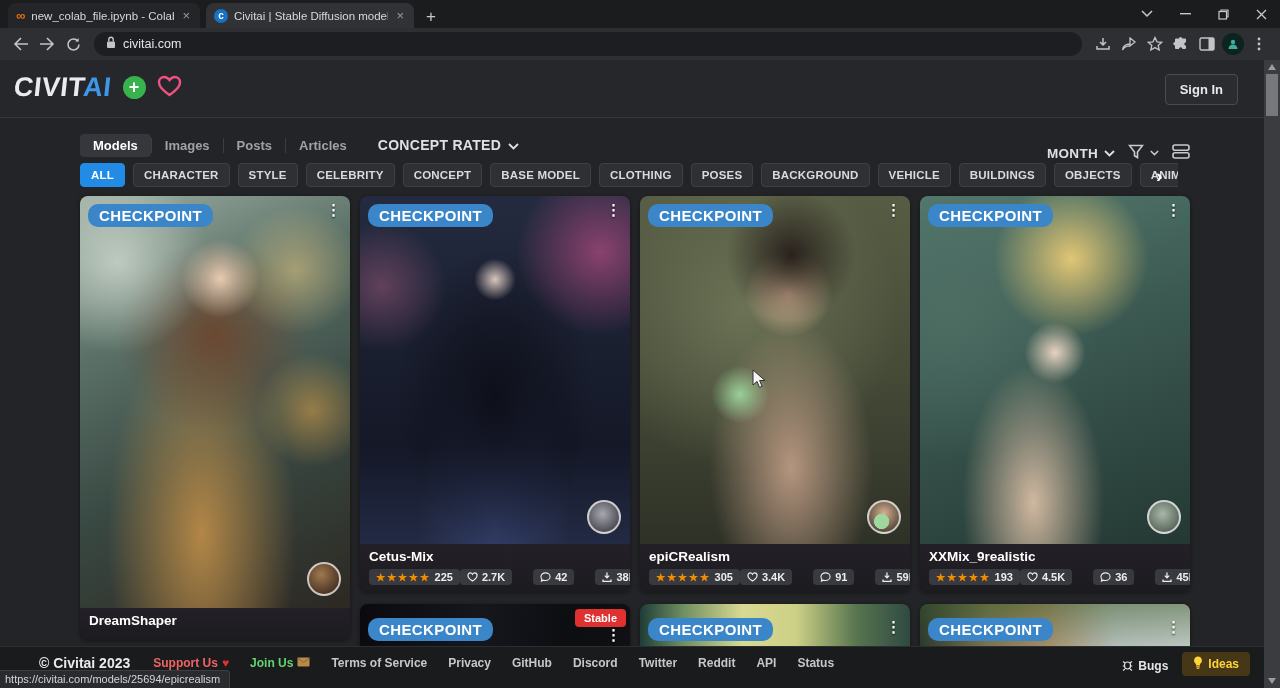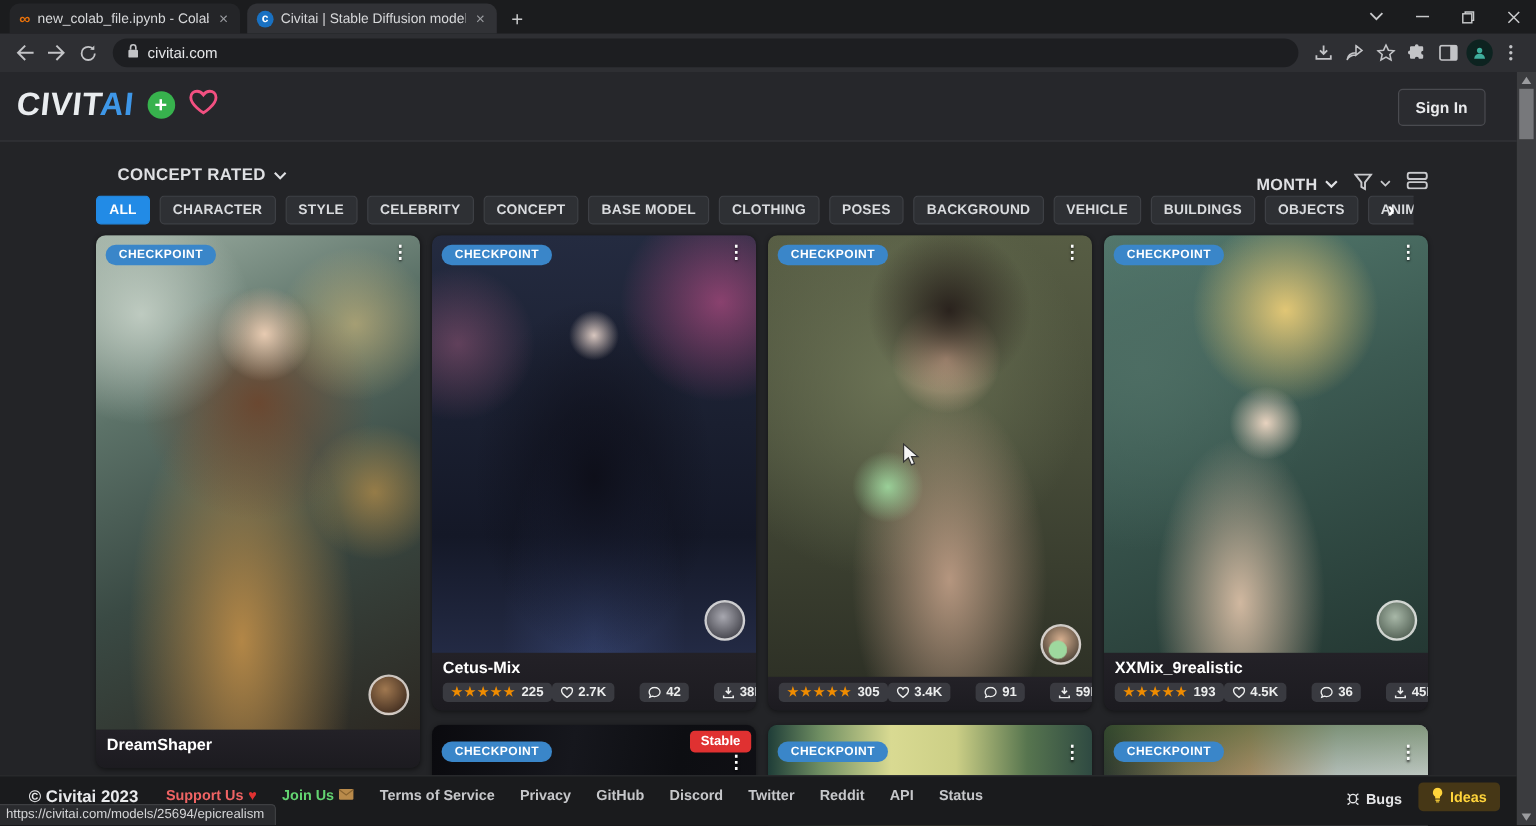--- a/index.html
+++ b/index.html
@@ -73,21 +73,21 @@
   .card{position:absolute;width:270px;background:#1d1e21;border-radius:8px;overflow:hidden;
         box-shadow:0 1px 4px rgba(0,0,0,.45);display:flex;flex-direction:column;}
   .c1{left:0;top:0;height:444px;}
   .c2{left:280px;top:0;height:396px;}
   .c3{left:560px;top:0;height:396px;}
   .c4{left:840px;top:0;height:396px;}
   .r2a{left:280px;top:408px;height:180px;}
   .r2b{left:560px;top:408px;height:180px;}
   .r2c{left:840px;top:408px;height:180px;}
   .art{flex:1;position:relative;}
-  .badge{position:absolute;top:8px;left:8px;background:#3a86c9;color:#fff;font-size:10px;font-weight:700;
+  .badge{position:absolute;top:8px;left:8px;background:#3a86c9;color:#fff;font-size:15px;font-weight:700;
          padding:3px 11px;border-radius:10px;letter-spacing:.4px;z-index:2;}
   .kebab{position:absolute;top:5px;right:9px;color:#fff;font-size:15px;font-weight:bold;text-shadow:0 1px 2px rgba(0,0,0,.8);z-index:2;}
   .updated{position:absolute;top:5px;right:4px;background:#e03131;color:#fff;font-size:11px;font-weight:700;
            padding:3px 9px;border-radius:4px;z-index:3;}
   .avatar{position:absolute;right:9px;width:30px;height:30px;border-radius:50%;border:2px solid rgba(255,255,255,.7);z-index:2;}
   .av-img{bottom:10px;}
   .info{padding:5px 9px 7px 9px;background:linear-gradient(180deg,#232127,#1c1b20);}
   .ctitle{color:#fff;font-size:13.5px;font-weight:700;margin-bottom:5px;}
   .stats{display:flex;align-items:center;}
   .pill{display:flex;align-items:center;gap:4px;background:rgba(62,64,69,.85);border-radius:4px;
@@ -133,21 +133,21 @@
   .artB3{background:
     linear-gradient(180deg, rgba(58,92,42,.55), transparent 35%),
     linear-gradient(90deg,#2a3030 0%,#8a7a58 25%,#b89470 45%,#ccd2d6 72%,#d8dde0 100%);}
   .av1{background:radial-gradient(circle at 40% 35%,#a07850,#4a3424 75%);}
   .av2{background:radial-gradient(circle at 45% 40%,#a8a8b0,#4a4a52 75%);}
   .av3{background:radial-gradient(circle at 42% 65%,#9ed89e 0 28%,transparent 30%),radial-gradient(circle at 50% 38%,#d8b090,#4e4438 80%);}
   .av4{background:radial-gradient(circle at 45% 40%,#a8b8a8,#566458 78%);}
 
   
   .footer{position:absolute;left:0;right:0;bottom:0;height:42px;background:#1a1b1d;border-top:1px solid #2c2d30;
-          display:flex;align-items:flex-start;padding:9px 14px 0 24px;gap:21px;font-size:12px;color:#c6c7ca;z-index:5;box-sizing:border-box;margin-top:23px;}
+          display:flex;align-items:flex-start;padding:9px 14px 0 39px;gap:21px;font-size:12px;color:#c6c7ca;z-index:5;box-sizing:border-box;margin-top:23px;}
   .copyright{font-size:14px;font-weight:700;color:#e9eaec;margin-right:2px;margin-top:-1px;}
   .flink{white-space:nowrap;display:flex;align-items:center;gap:4px;font-weight:600;}
   .f-red{color:#f06464;}
   .f-green{color:#63d471;}
   .fright{margin-left:auto;display:flex;align-items:center;gap:14px;}
   .bugs{display:flex;align-items:center;gap:5px;color:#e4e5e7;font-weight:600;}
   .ideas{display:flex;align-items:center;gap:5px;background:#463716;color:#ffd43b;font-weight:700;
          padding:4px 11px;border-radius:4px;margin-top:-4px;}
   .statusbar{position:absolute;left:0;bottom:0;background:#2a2b2e;border-top:1px solid #3e3f42;border-right:1px solid #3e3f42;
              border-radius:0 4px 0 0;padding:2px 9px 3px 5px;font-size:11px;color:#d4d5d7;z-index:9;white-space:nowrap;}
@@ -279,20 +279,29 @@
         <span>
           <svg width="25" height="22" viewBox="0 0 25 22">
               <path d="M12.5 20S2 13.5 2 7.2C2 4 4.5 2 7.2 2c2.2 0 4 1.2 5.3 3C13.8 3.2 15.6 2 17.8 2 20.5 2 23 4 23 7.2 23 13.5 12.5 20 12.5 20z" fill="none" stroke="#f25081" stroke-width="2.4"></path>
             </svg>
         </span>
       </div>
       <div class="signin">Sign In</div>
     </div>
 
     <div class="navrow">
+      <div class="segtabs">
+        <div class="segtab active">Models</div>
+        <div class="sep"></div>
+        <div class="segtab">Images</div>
+        <div class="sep"></div>
+        <div class="segtab">Posts</div>
+        <div class="sep"></div>
+        <div class="segtab">Articles</div>
+      </div>
       <div class="sort">
         <span>CONCEPT RATED</span>
         <span class="chev">
           <svg width="11" height="7" viewBox="0 0 11 7">
               <path d="M1 1l4.5 4.5L10 1" fill="none" stroke="#dfe0e3" stroke-width="1.8"></path>
             </svg>
         </span>
       </div>
       <div class="rightctl">
         <div class="period">
@@ -395,20 +404,21 @@
         </div>
       </div>
 
       <div class="card c3">
         <div class="art art3">
           <span class="badge">CHECKPOINT</span>
           <span class="kebab">⋮</span>
           <span class="avatar av-img av3"></span>
         </div>
         <div class="info">
+          <div class="ctitle">epiCRealism</div>
           <div class="stats">
             <div class="pill">
               <span class="stars">★★★★★</span>
               <span>305</span>
             </div>
             <div class="rgroup">
               <div class="pill">
                 <span class="sicon">
                     <svg width="11" height="10" viewBox="0 0 12 11">
                       <path d="M6 10S1 6.8 1 3.8C1 2.2 2.2 1 3.6 1 4.6 1 5.5 1.6 6 2.5 6.5 1.6 7.4 1 8.4 1 9.8 1 11 2.2 11 3.8 11 6.8 6 10 6 10z" fill="none" stroke="#eceded" stroke-width="1.3"></path>

